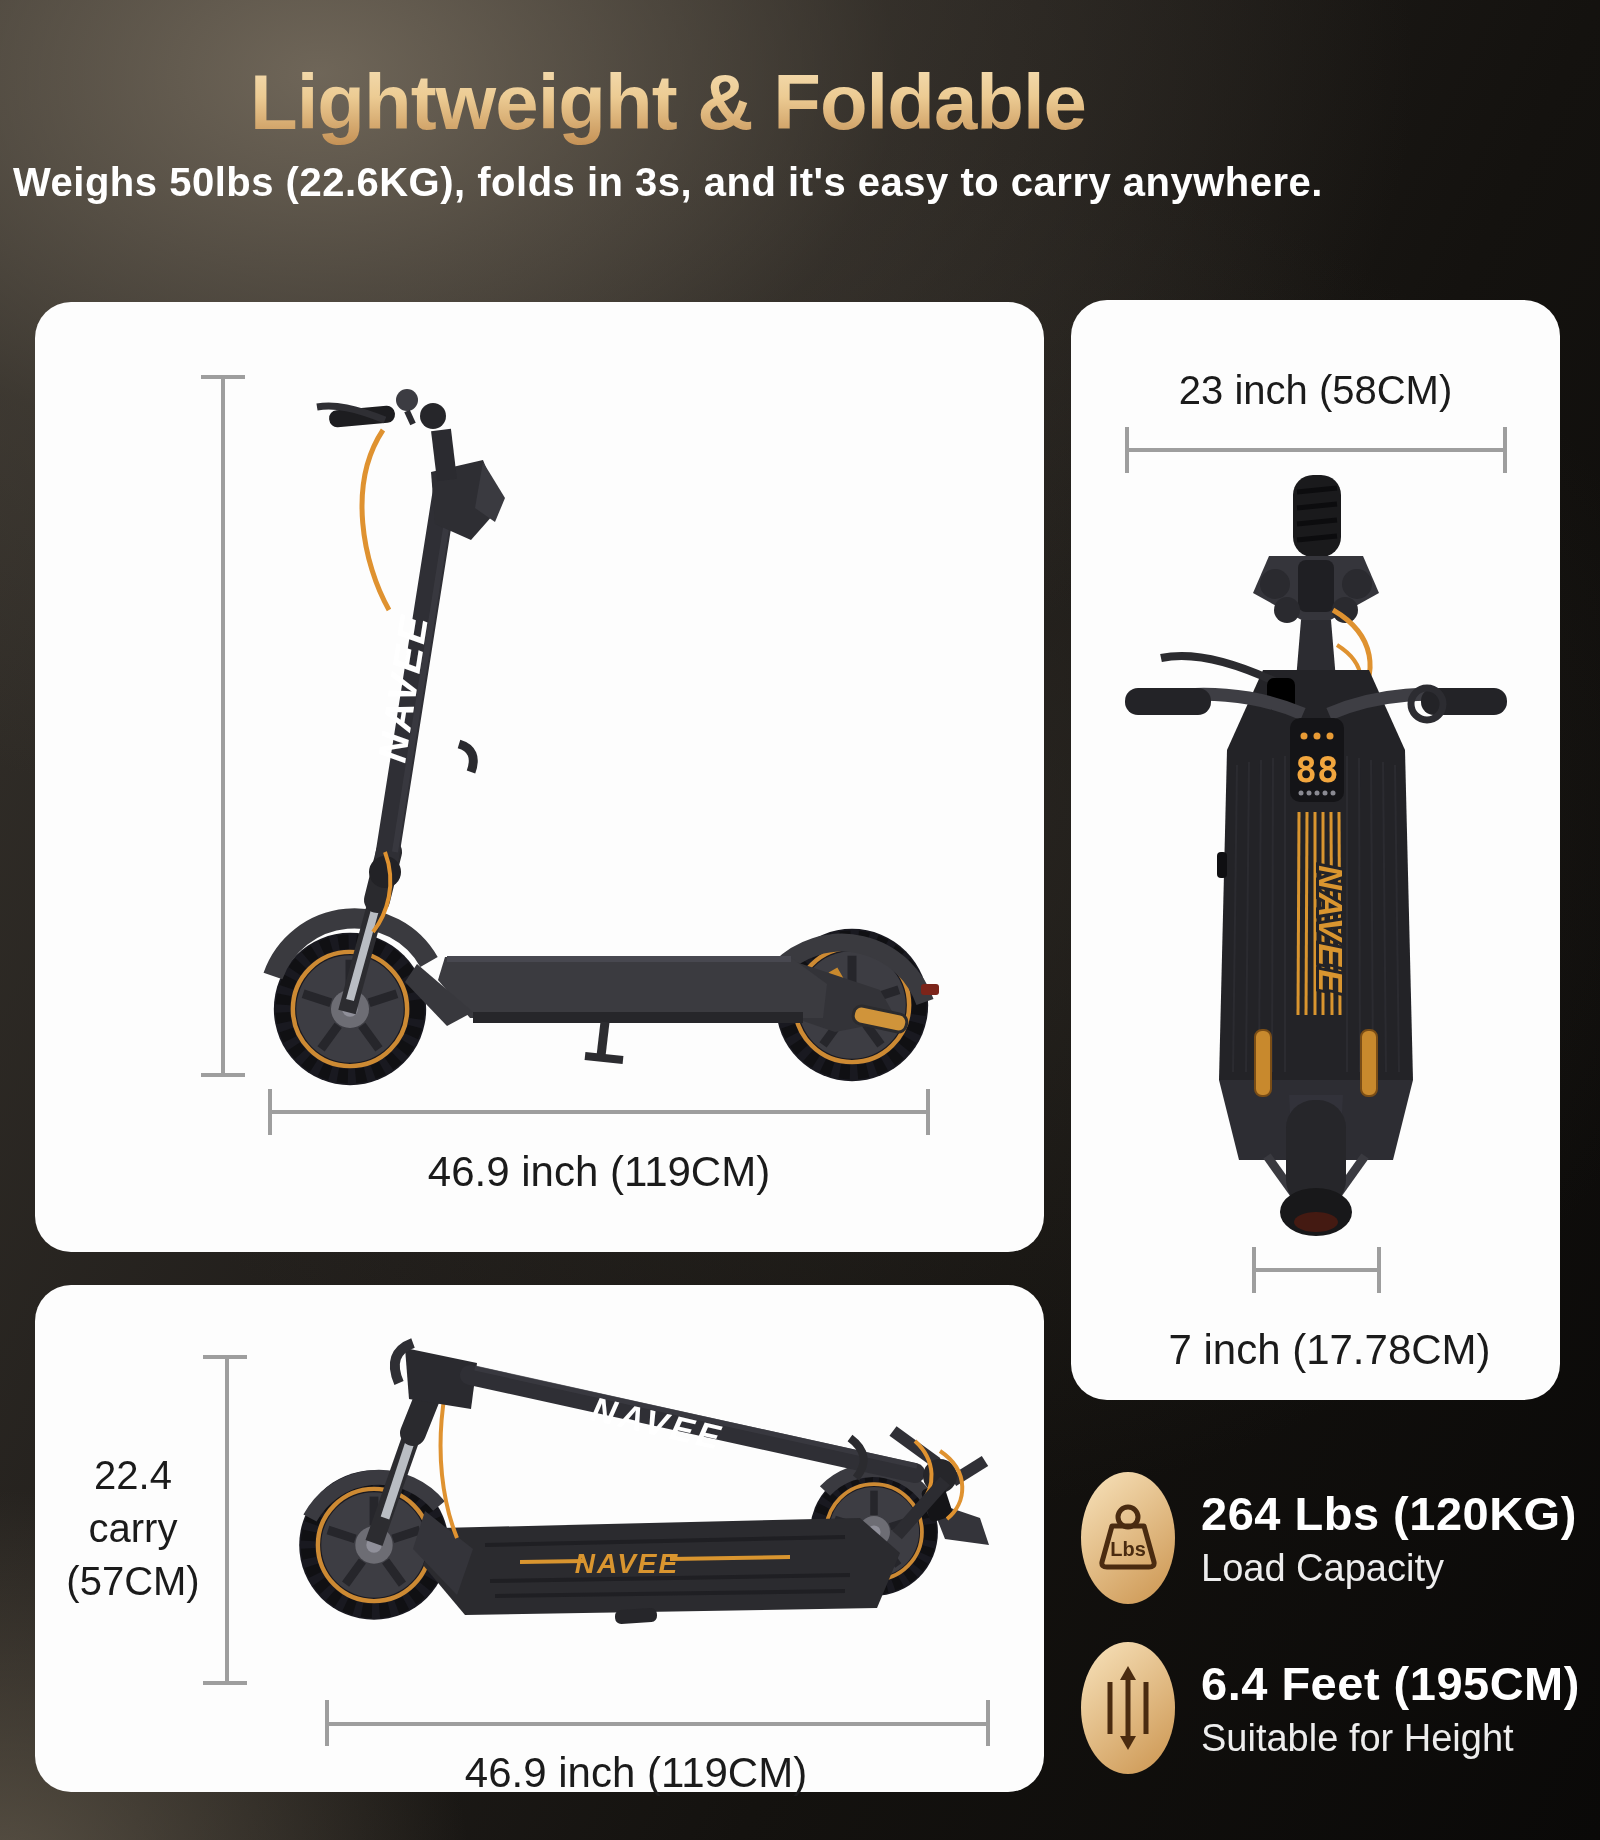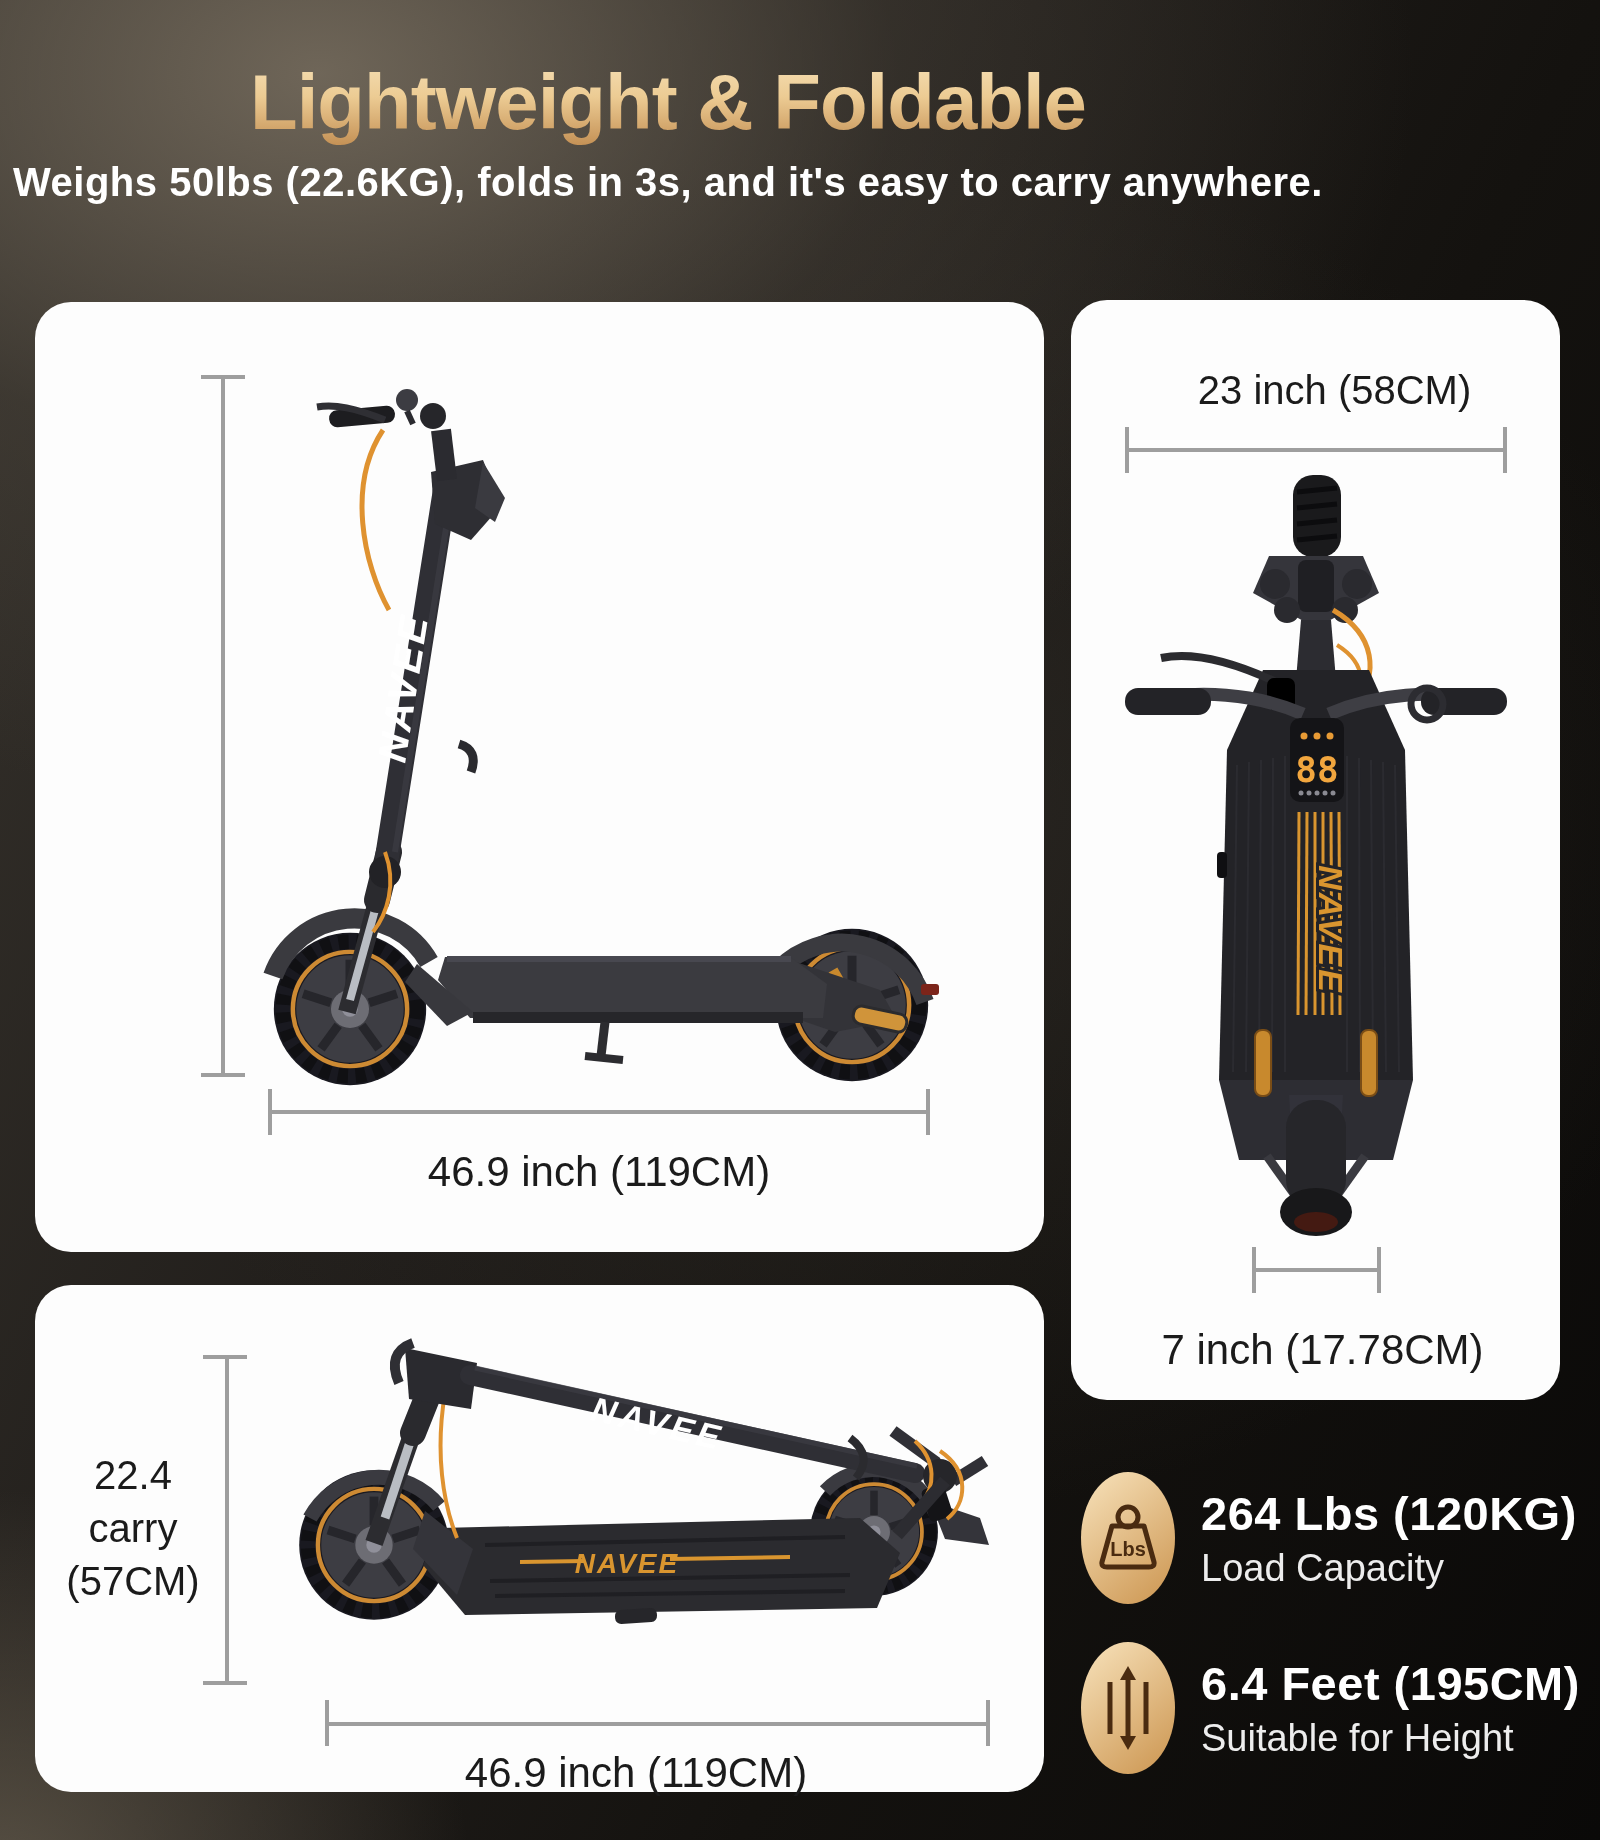--- a/index.html
+++ b/index.html
@@ -105,21 +105,21 @@
     <div>
       <div class="dl" style="left:233px;top:808px;width:662px;height:4px;"></div>
       <div class="dl" style="left:233px;top:787px;width:4px;height:46px;"></div>
       <div class="dl" style="left:891px;top:787px;width:4px;height:46px;"></div>
     </div>
     <div class="dim-label big" style="left:233px;top:846px;width:662px;">46.9 inch (119CM)</div>
   </div>
 
   <div class="card" style="left:1071px;top:300px;width:489px;height:1100px;">
 
-    <div class="dim-label mid" style="left:0;top:64px;width:489px;padding-left:19px;">23 inch (58CM)</div>
+    <div class="dim-label mid" style="left:0;top:64px;width:489px;">23 inch (58CM)</div>
     <div>
       <div class="dl" style="left:54px;top:148px;width:382px;height:4px;"></div>
       <div class="dl" style="left:54px;top:127px;width:4px;height:46px;"></div>
       <div class="dl" style="left:432px;top:127px;width:4px;height:46px;"></div>
     </div>
 
     <svg style="position:absolute;left:0;top:160px;" width="489" height="940" viewBox="0 0 489 940">
 
       <rect x="222" y="15" width="48" height="82" rx="20" fill="#1a1a1c"></rect>
       <g stroke="#0c0c0e" stroke-width="5">
@@ -195,21 +195,21 @@
       <rect x="215" y="640" width="60" height="108" rx="28" fill="#26262a"></rect>
       <ellipse cx="245" cy="752" rx="36" ry="24" fill="#18181a"></ellipse>
       <ellipse cx="245" cy="762" rx="22" ry="10" fill="#441a12"></ellipse>
     </svg>
 
     <div>
       <div class="dl" style="left:181px;top:968px;width:129px;height:4px;"></div>
       <div class="dl" style="left:181px;top:947px;width:4px;height:46px;"></div>
       <div class="dl" style="left:306px;top:947px;width:4px;height:46px;"></div>
     </div>
-    <div class="dim-label big" style="left:7px;top:1026px;width:489px;">7 inch (17.78CM)</div>
+    <div class="dim-label big" style="left:14px;top:1026px;width:489px;">7 inch (17.78CM)</div>
   </div>
 
   <div class="card" style="left:35px;top:1285px;width:1009px;height:507px;">
 
     <svg style="position:absolute;left:250px;top:28px;" width="760" height="400" viewBox="0 0 760 400">
       <defs>
         <g id="wheelB">
           <circle r="68" fill="#191920"></circle>
           <circle r="60" fill="none" stroke="#101013" stroke-width="13" stroke-dasharray="9 7"></circle>
           <circle r="48" fill="#3d3d43"></circle>

